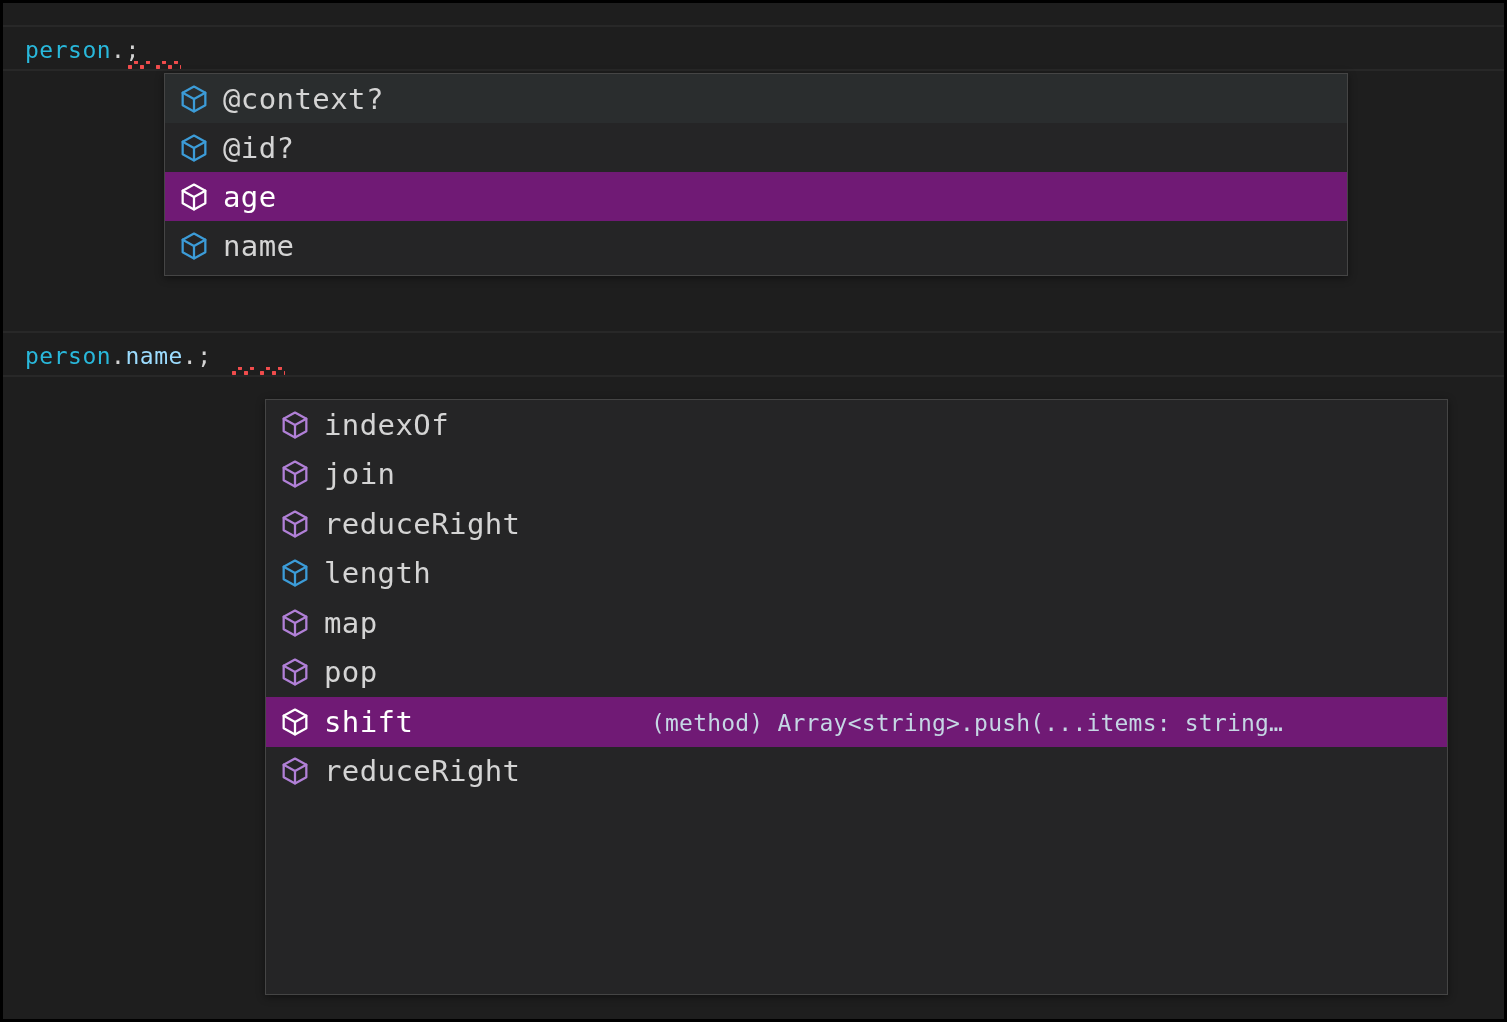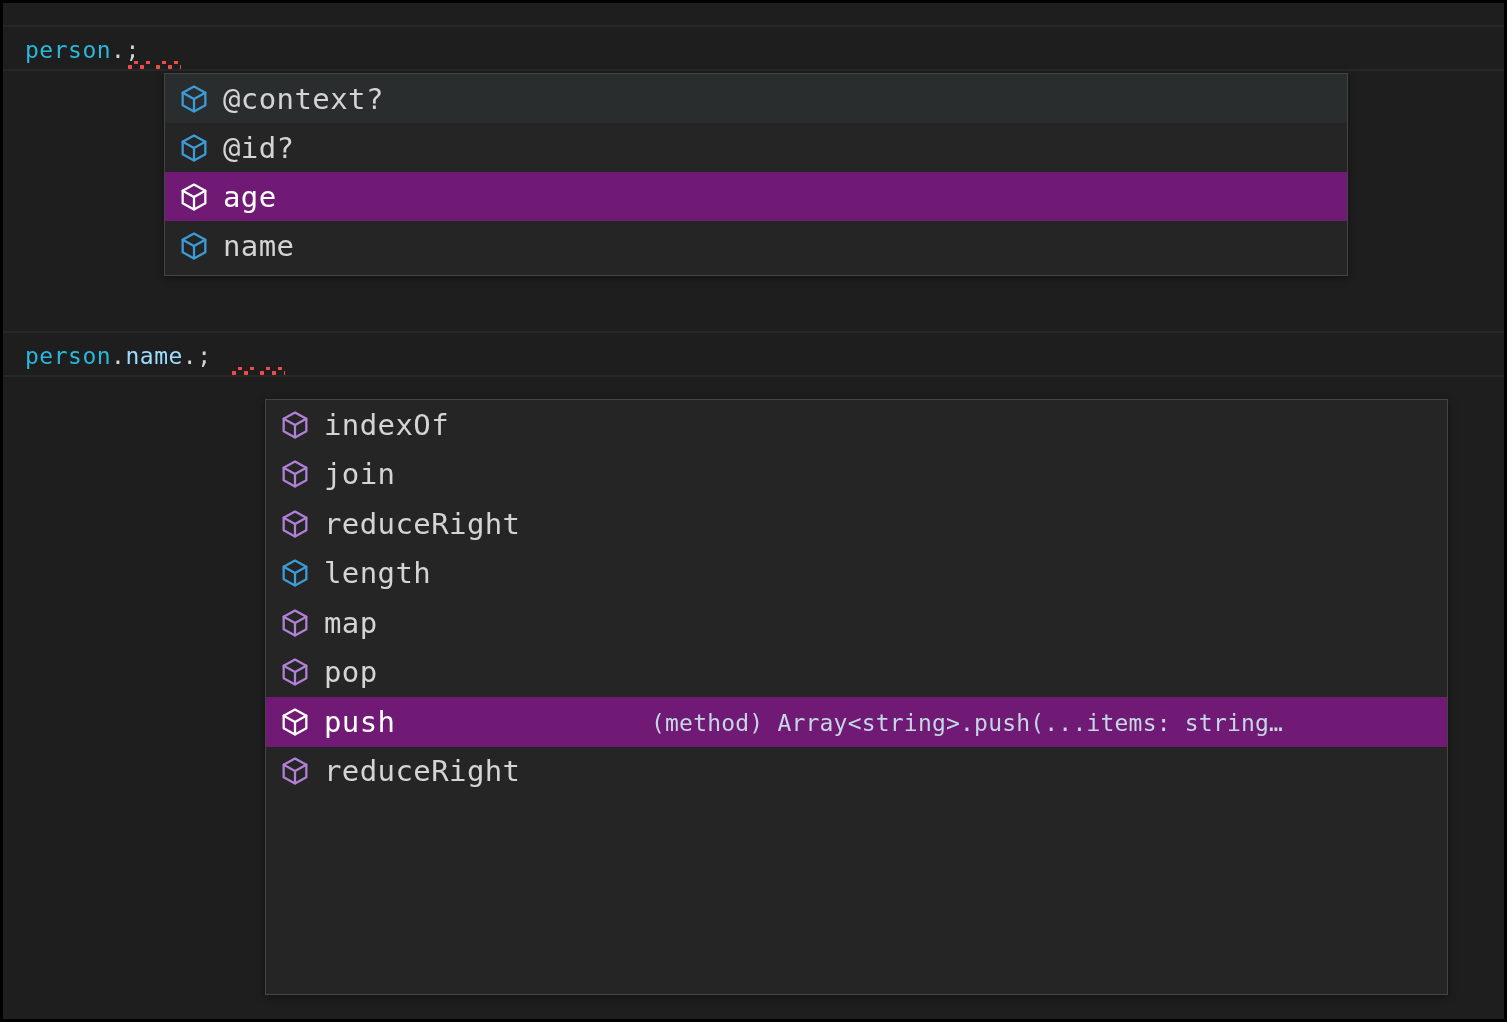--- a/index.html
+++ b/index.html
@@ -245,21 +245,21 @@
         <span class="slabel">pop</span>
       </div>
       <div class="srow selected">
         <svg class="sicon" viewBox="0 0 24 24">
           <g fill="none" stroke="#FFFFFF" stroke-width="1.6" stroke-linejoin="round" stroke-linecap="round">
             <path d="M12 3.2 L20 7.6 L20 16.4 L12 20.8 L4 16.4 L4 7.6 Z"></path>
             <path d="M4 7.6 L12 12 L20 7.6"></path>
             <path d="M12 12 L12 20.8"></path>
           </g>
         </svg>
-        <span class="slabel">push</span>
+        <span class="slabel">shift</span>
         <span class="sdetail d2">(method) Array&lt;string&gt;.push(...items: string…</span>
       </div>
       <div class="srow">
         <svg class="sicon" viewBox="0 0 24 24">
           <g fill="none" stroke="#B180D7" stroke-width="1.6" stroke-linejoin="round" stroke-linecap="round">
             <path d="M12 3.2 L20 7.6 L20 16.4 L12 20.8 L4 16.4 L4 7.6 Z"></path>
             <path d="M4 7.6 L12 12 L20 7.6"></path>
             <path d="M12 12 L12 20.8"></path>
           </g>
         </svg>

